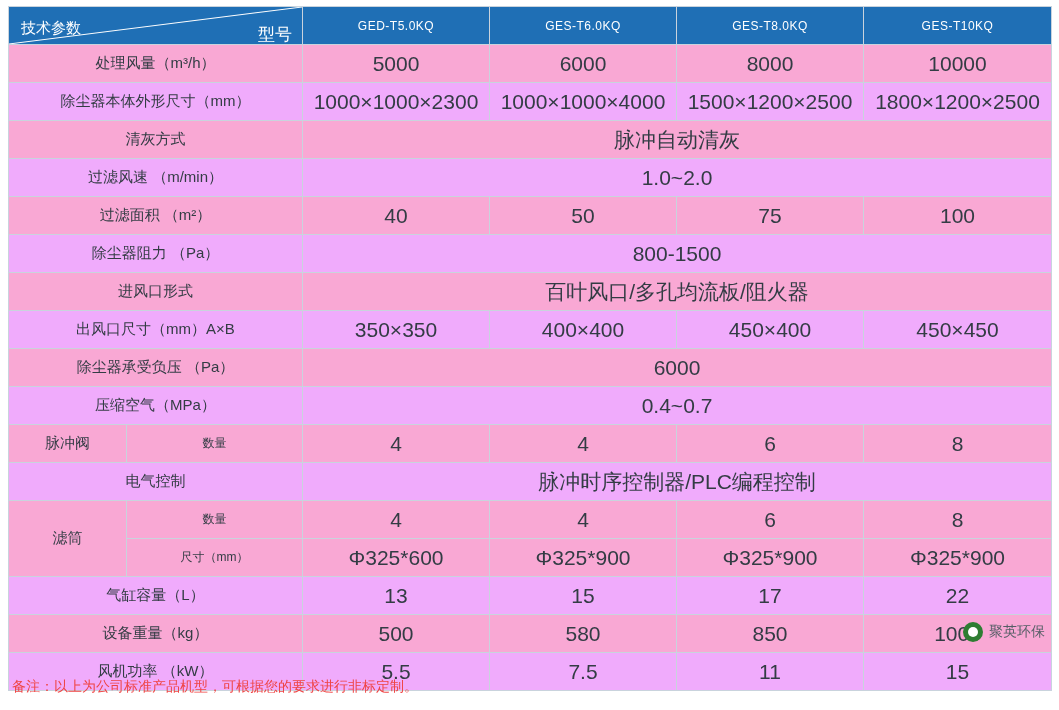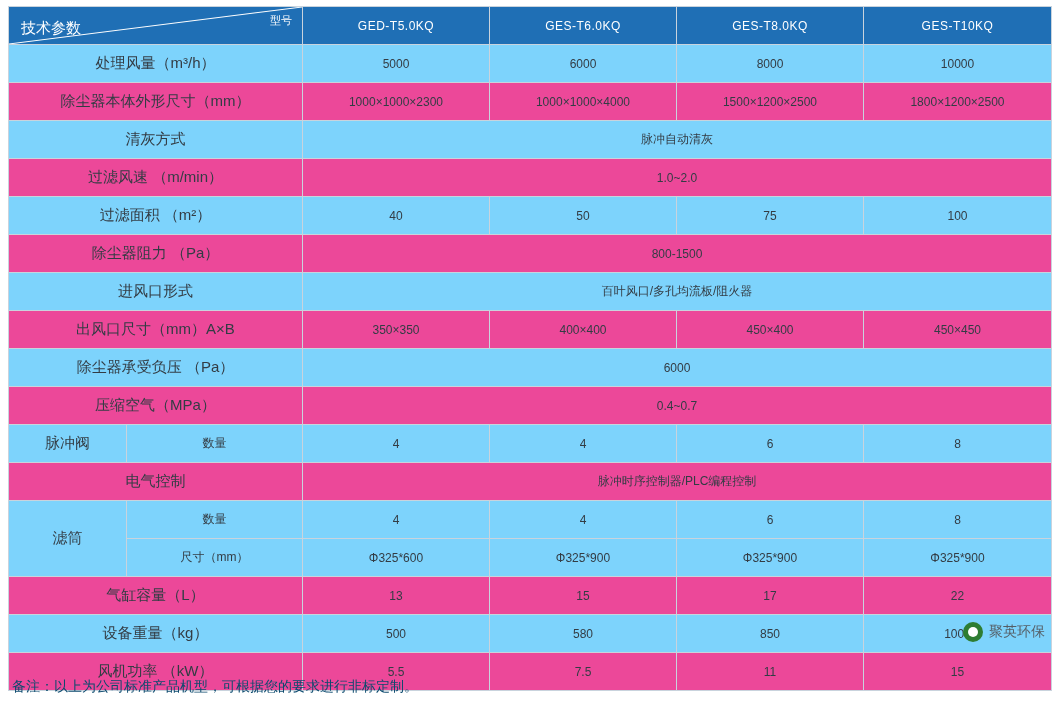--- a/index.html
+++ b/index.html
@@ -29,22 +29,22 @@
   }
   table.spec td, table.spec th {
     border: 1px solid #c9d3dd;
     text-align: center;
     vertical-align: middle;
     padding: 0;
     height: 37px;
     font-weight: normal;
     color: #333c44;
   }
-  .row-alt td { background: #ec4899; }
-  .row-plain td { background: #7dd3fc; }
+  .row-alt td { background: #f0abfc; }
+  .row-plain td { background: #f9a8d4; }
 
   
   .hdr-cell {
     background: #1f6fb5 !important;
     color: #ffffff !important;
     height: 62px;
     font-size: 12px;
     letter-spacing: 0.5px;
   }
   .corner {
@@ -56,43 +56,43 @@
   }
   .corner .diag {
     position: absolute;
     left: 0; top: 0;
     width: 100%; height: 100%;
   }
   .corner .diag svg { display: block; width: 100%; height: 100%; }
   .corner .lbl-model {
     position: absolute;
     right: 10px;
-    top: 6px;
+    top: 16px;
     color: #fff;
-    font-size: 11px;
+    font-size: 17px;
   }
   .corner .lbl-param {
     position: absolute;
     left: 12px;
     bottom: 6px;
     color: #fff;
     font-size: 15px;
   }
 
   .label-cell { font-size: 15px; }
-  .val-cell { font-size: 12px; }
+  .val-cell { font-size: 21px; }
   .sub-label { font-size: 12px; }
   .merged-left { text-align: center; margin-left: 44px; }
 
   .note {
     position: absolute;
     left: 12px;
     top: 678px;
     font-size: 14px;
-    color: #0c4a6e;
+    color: #ef4444;
   }
 
   
   .wm {
     position: absolute;
     right: 14px;
     top: 622px;
     display: flex;
     align-items: center;
     gap: 6px;

